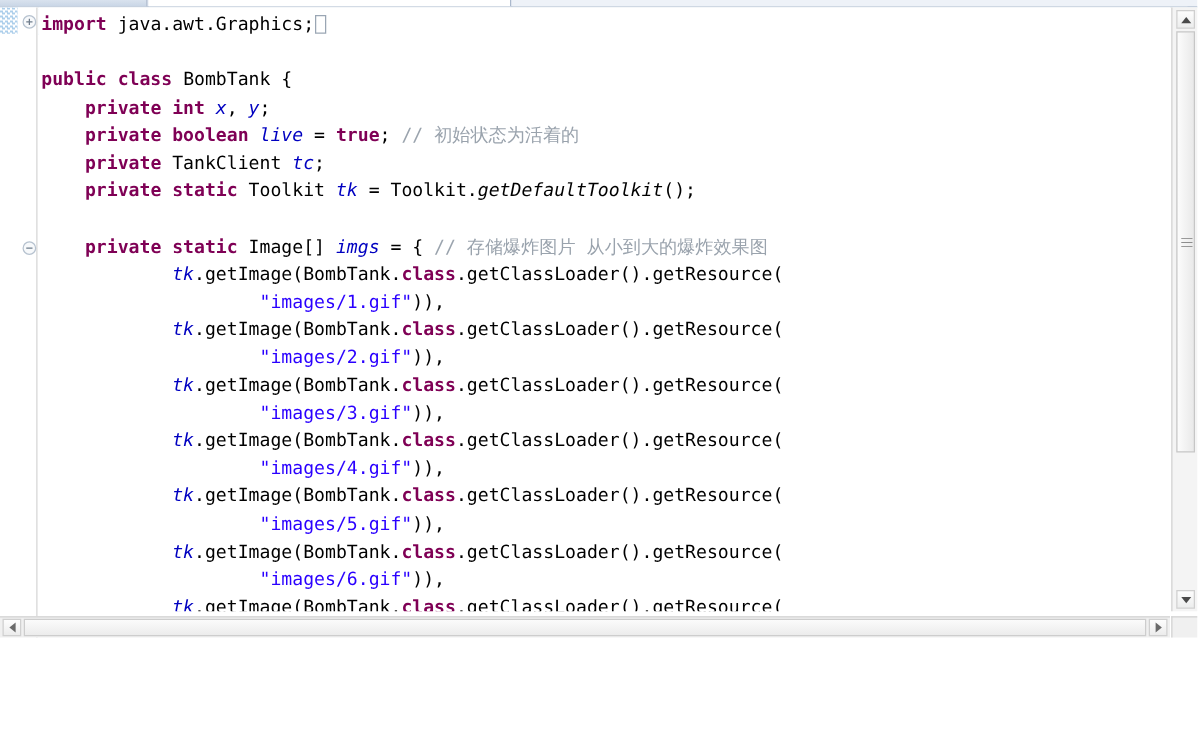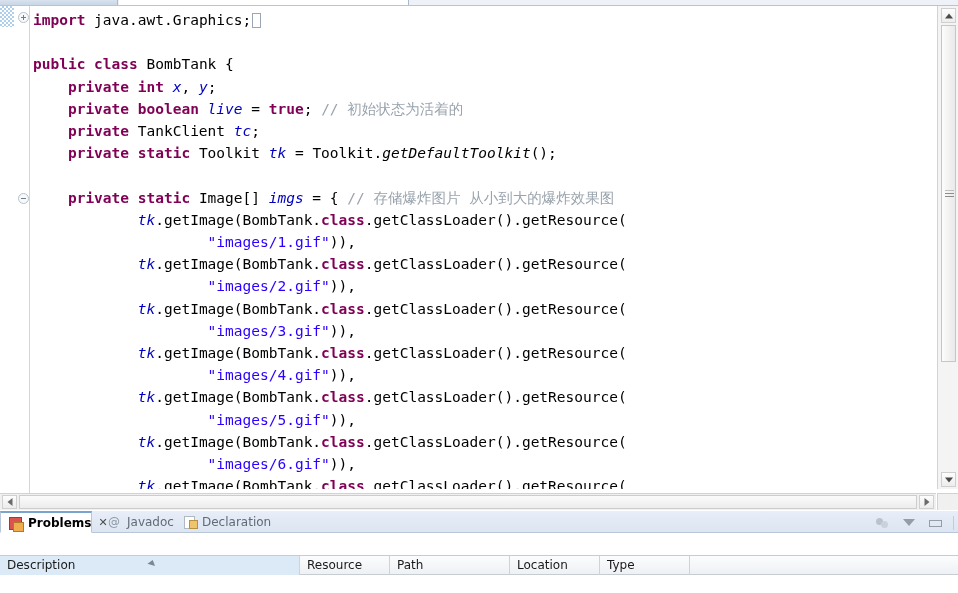--- a/index.html
+++ b/index.html
@@ -296,49 +296,17 @@
       <div class="hthumb"></div>
       <div class="arrow-r">
           <span class="tri rt"></span>
         </div>
     </div>
     <div class="corner"></div>
   </div>
 
   <div class="bottom">
 
-    <div class="bottom-tabbar">
-
-      <div class="vtab active" style="left:0;width:92px;">
-        <span class="vtab-ico ico-problems"></span>
-        <span>Problems</span>
-        <span class="close-x">✕</span>
-      </div>
-
-      <div class="vtab" style="left:100px;width:72px;">
-        <span class="vtab-ico"><span class="ico-at">@</span></span>
-        <span>Javadoc</span>
-      </div>
-
-      <div class="vtab" style="left:175px;width:98px;">
-        <span class="vtab-ico ico-decl"></span>
-        <span>Declaration</span>
-      </div>
-
-      <div class="view-toolbar">
-        <span class="tb-ico ico-focus"></span>
-        <span class="tb-ico ico-filter"></span>
-        <span class="tb-ico ico-min"></span>
-        <span class="tb-sep"></span>
-      </div>
-    </div>
-
-
-    <div class="ptable-head" id="ptable-head">
-        <div class="pcol sorted" style="left: 0px; width: 300px;"><span>Description</span><span class="sort-arrow"></span></div>
-        <div class="pcol" style="left: 300px; width: 90px;"><span>Resource</span></div>
-        <div class="pcol" style="left: 390px; width: 120px;"><span>Path</span></div>
-        <div class="pcol" style="left: 510px; width: 90px;"><span>Location</span></div>
-        <div class="pcol" style="left: 600px; width: 90px;"><span>Type</span></div>
-      </div>
+
+
     <div class="ptable-body"></div>
   </div>
 </div>
 
 </body></html>

